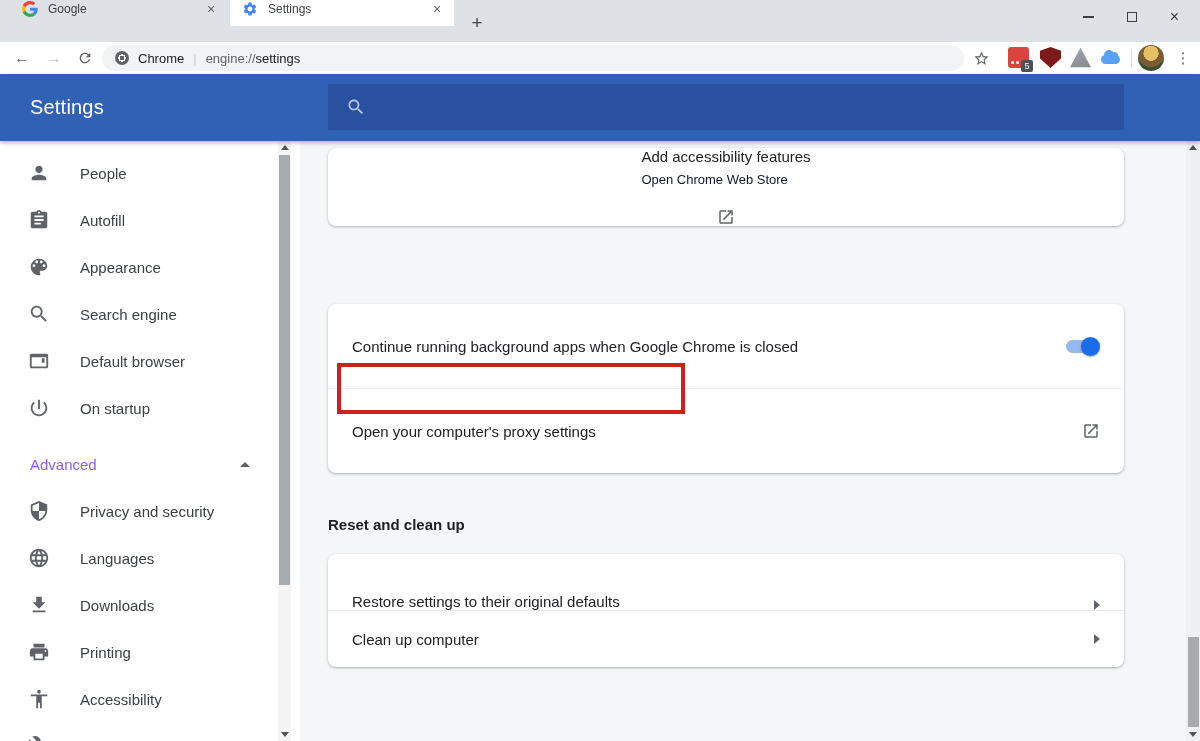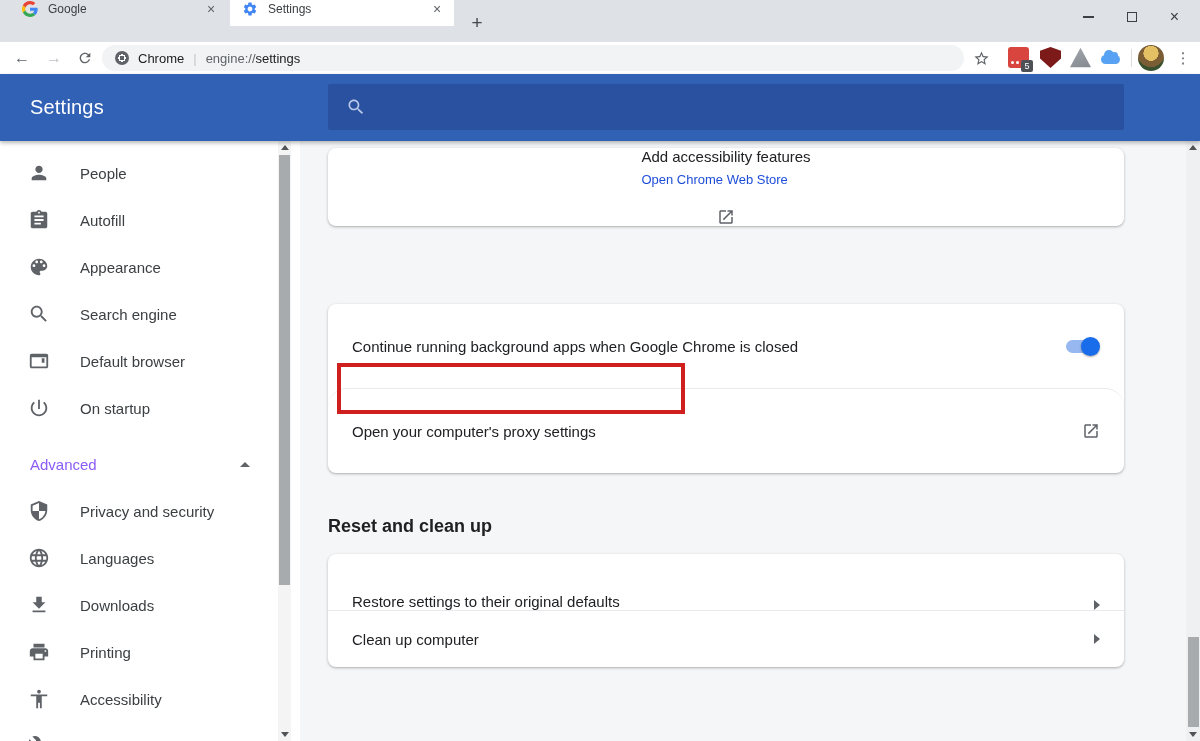--- a/index.html
+++ b/index.html
@@ -82,28 +82,28 @@
   .sb-thumb { position:absolute; left:1px; width:11px; background:#a8abad; cursor:pointer; }
   .sidebar-sb { left:278px; width:13px; }
   .sidebar-sb .sb-track { background:#f4f4f4; }
   .main-sb { left:1186px; width:14px; }
   .main-sb .sb-track { background:#eef0f1; }
   .main-sb .sb-thumb { left:2px; }
 
   
   .content { position:absolute; left:300px; top:0; width:886px; height:600px; background:#f5f6f7; }
   .card { position:absolute; left:28px; width:796px; background:#fff; border-radius:8px; box-shadow:0 1px 2px rgba(60,64,67,.3), 0 1px 3px 1px rgba(60,64,67,.08); }
-  .section-heading { position:absolute; left:28px; font-size:18px; font-weight:bold; color:#202124; }
+  .section-heading { position:absolute; left:28px; font-size:15px; font-weight:bold; color:#202124; }
   .row { display:flex; align-items:center; padding:0 24px; color:#202124; font-size:15px; cursor:pointer; }
   .row + .row { border-top:1px solid #e8eaed; }
   .row .row-label { flex:1; }
   .two-line { display:flex; align-items:center; padding:0 24px; height:100%;flex-direction:column; }
   .two-line .texts { flex:1; }
   .two-line .title { font-size:15px; color:#202124; margin-bottom:7px; }
-  .two-line .subtitle { font-size:13px; color:#1d4ed8; }
+  .two-line .subtitle { font-size:13px; color:#0f172a; }
   .ext-link-icon { color:#5f6368; flex:0 0 18px; }
   .row-arrow { width:0; height:0; border-top:5px solid transparent; border-bottom:5px solid transparent; border-left:6px solid #5f6368; }
 
   
   .toggle { position:relative; width:32px; height:13px; border-radius:7px; background:#96b7ef; margin-right:2px; cursor:pointer; flex:0 0 32px; }
   .toggle .knob { position:absolute; right:-2px; top:-3px; width:19px; height:19px; border-radius:50%; background:#1a6dea; box-shadow:0 1px 2px rgba(0,0,0,.35); }
 
   
   .highlight-box { position:absolute; left:37px; top:222px; width:348px; height:51px; border:4px solid #d01f1f; z-index:6; pointer-events:none; }
 
@@ -336,21 +336,21 @@
 
       <div class="section-heading" style="top:265px;">System</div>
 
       <div class="card" style="top:163px; height:169px; display:flex; flex-direction:column;">
         <div class="row" style="flex:1;">
           <span class="row-label">Continue running background apps when Google Chrome is closed</span>
           <span class="toggle">
               <span class="knob"></span>
             </span>
         </div>
-        <div class="row" style="flex:1;border-radius:19px;">
+        <div class="row" style="flex:1;">
           <span class="row-label">Open your computer's proxy settings</span>
           <span class="ext-link-icon">
             <svg width="18" height="18" viewBox="0 0 24 24" fill="currentColor">
                 <path d="M19 19H5V5h7V3H5c-1.11 0-2 .9-2 2v14c0 1.1.89 2 2 2h14c1.1 0 2-.9 2-2v-7h-2v7zM14 3v2h3.59l-9.83 9.83 1.41 1.41L19 6.41V10h2V3h-7z"></path>
               </svg>
           </span>
         </div>
       </div>
 
       <div class="highlight-box"></div>

